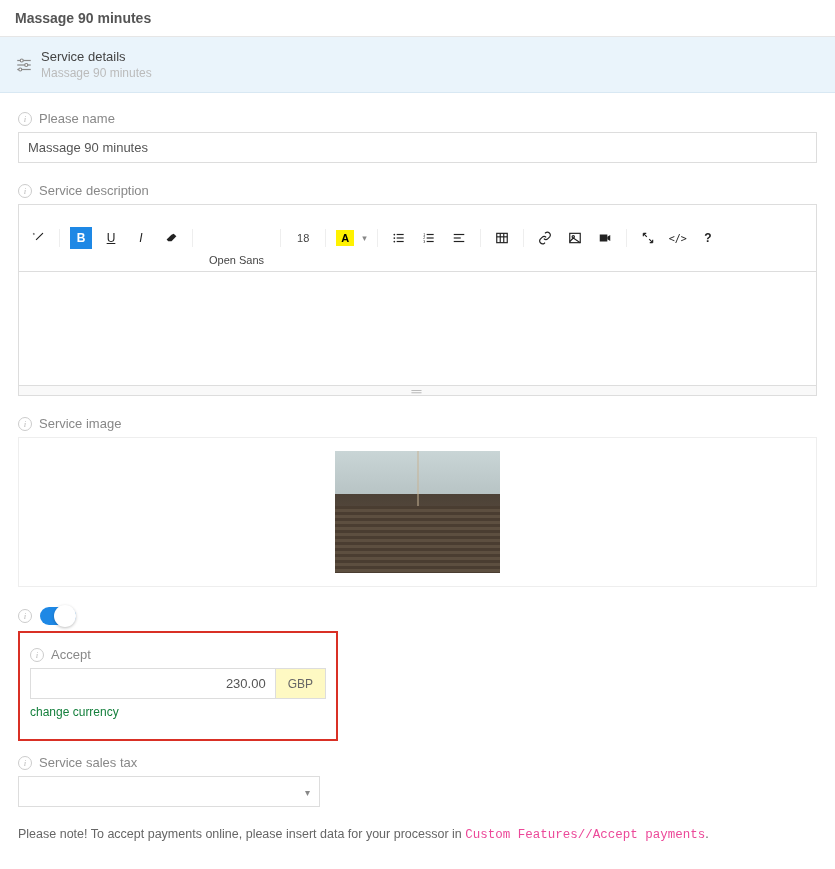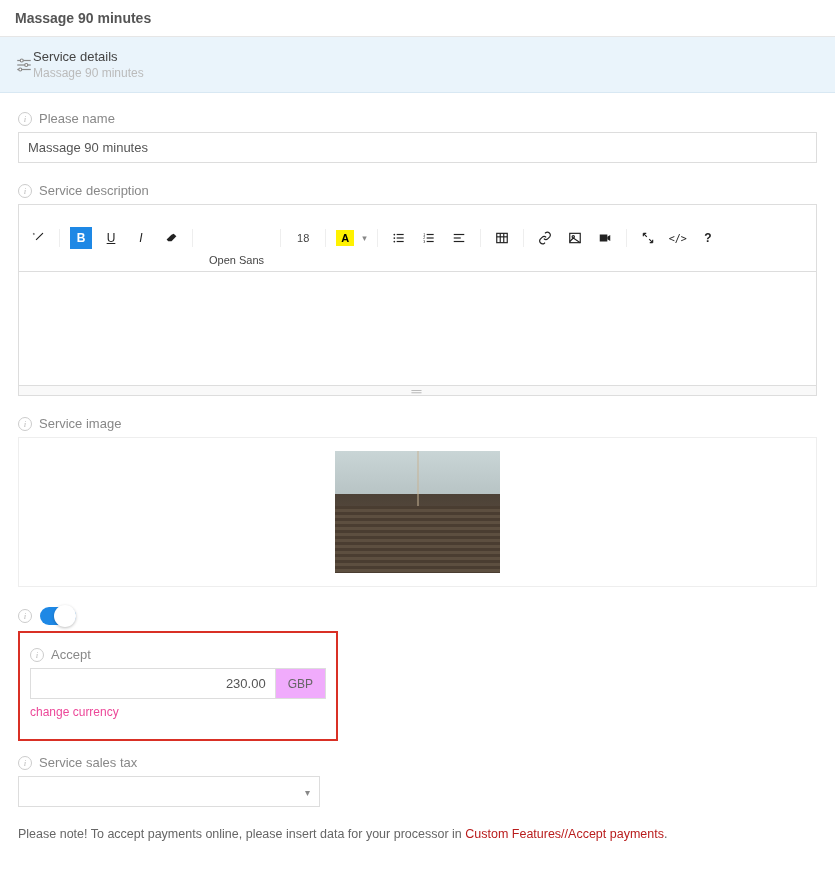--- a/index.html
+++ b/index.html
@@ -1,18 +1,18 @@
 <!DOCTYPE html>
 <html><head>
   <meta charset="utf-8">
   <style>
     * { box-sizing: border-box; margin: 0; padding: 0; }
     body { font-family: -apple-system, BlinkMacSystemFont, "Segoe UI", Arial, sans-serif; font-size: 13px; color: #333; background: #fff; width: 835px; }
     .page-title { padding: 10px 15px; font-weight: 600; font-size: 14px; color: #555; border-bottom: 1px solid #e6e6e6; }
-    .section-header { background: #eaf4fb; padding: 12px 15px; display: flex; align-items: center; gap: 0; border-bottom: 1px solid #d8e8f3; }
+    .section-header { background: #eaf4fb; padding: 12px 15px; display: flex; align-items: center; gap: 8px; border-bottom: 1px solid #d8e8f3; }
     .section-header .icon-cfg { color: #777; }
     .section-header .title { font-weight: 500; color: #444; font-size: 13px; }
     .section-header .sub { color: #bbb; font-size: 12px; margin-top: 2px; }
     .content { padding: 18px; }
     .field { margin-bottom: 20px; }
     .field-label { display: flex; align-items: center; gap: 7px; color: #888; font-size: 13px; margin-bottom: 6px; }
     .info-icon { display: inline-block; width: 14px; height: 14px; border: 1px solid #ccc; border-radius: 50%; font-size: 9px; line-height: 12px; text-align: center; color: #bbb; font-style: italic; font-family: Georgia, serif; }
     .text-input { width: 100%; padding: 7px 9px; border: 1px solid #ddd; font-size: 13px; color: #555; outline: none; }
     .editor-toolbar { border: 1px solid #ddd; border-bottom: none; background: #fff; padding: 5px 8px; display: flex; align-items: center; gap: 8px; flex-wrap: wrap; }
     .tb-btn { width: 22px; height: 22px; display: flex; align-items: center; justify-content: center; font-size: 12px; cursor: pointer; background: #fff; border: none; color: #222; }
@@ -27,27 +27,27 @@
     .image-box { border: 1px solid #eee; min-height: 150px; display: flex; align-items: center; justify-content: center; padding: 12px; }
     .placeholder-img { width: 165px; height: 122px; background: linear-gradient(180deg,#c9d5d6 0%,#b8c4c5 35%,#4c4136 35%,#6b5d4f 100%); position: relative; overflow: hidden; }
     .placeholder-img::before { content:""; position:absolute; left:50%; top:0; width:2px; height:100%; background:rgba(200,180,150,0.5); transform:translateX(-50%);}
     .placeholder-img::after { content:""; position:absolute; left:0; right:0; bottom:0; height:55%; background: repeating-linear-gradient(180deg,#4a3d31 0 3px,#5d4f40 3px 6px);}
     .toggle-row { display: flex; align-items: center; gap: 8px; margin-top: 6px; margin-bottom: 6px;}
     .toggle { width: 36px; height: 18px; background: #1e88e5; border-radius: 10px; position: relative; cursor: pointer; }
     .toggle .knob { position: absolute; right: 0px; top: -2px; width: 22px; height: 22px; background: #fff; border-radius: 50%; box-shadow: 0 1px 3px rgba(0,0,0,0.25); }
     .highlight-box { border: 2px solid #d93025; padding: 14px 10px 20px 10px; margin-bottom: 14px; width: 320px; }
     .price-row { display: flex; align-items: stretch; }
     .price-input { flex: 1; padding: 7px 9px; border: 1px solid #ddd; border-right: none; font-size: 13px; color: #555; outline: none; text-align: right; }
-    .price-currency { padding: 7px 12px; background: #f0abfc; border: 1px solid #ddd; color: #666; font-size: 12px; display:flex; align-items:center;}
-    .link { color: #ec4899; font-size: 12px; text-decoration: none; display: inline-block; margin-top: 6px; cursor: pointer; }
+    .price-currency { padding: 7px 12px; background: #fef9c3; border: 1px solid #ddd; color: #666; font-size: 12px; display:flex; align-items:center;}
+    .link { color: #15803d; font-size: 12px; text-decoration: none; display: inline-block; margin-top: 6px; cursor: pointer; }
     .select-wrap { position: relative; width: 302px; }
     .select { width: 100%; padding: 7px 9px; border: 1px solid #ddd; font-size: 13px; color: #555; background: #fff; appearance: none; outline: none; cursor:pointer;}
     .select-chev { position: absolute; right: 10px; top: 50%; transform: translateY(-50%); font-size: 10px; color: #888; pointer-events: none; }
     .note { font-size: 12.5px; color: #666; margin-top: 18px; }
-    .note a { color: #b91c1c; text-decoration: none; }
+    .note a { color: #ec4899; text-decoration: none; font-family: Liberation Mono, monospace; }
     svg { display: block; }
   </style>
 </head>
 <body>
 
 <div class="page-title">Massage 90 minutes</div>
 
 <div class="section-header">
   <span class="icon-cfg">
     <svg width="18" height="18" viewBox="0 0 24 24" fill="none" stroke="#888" stroke-width="1.6">

